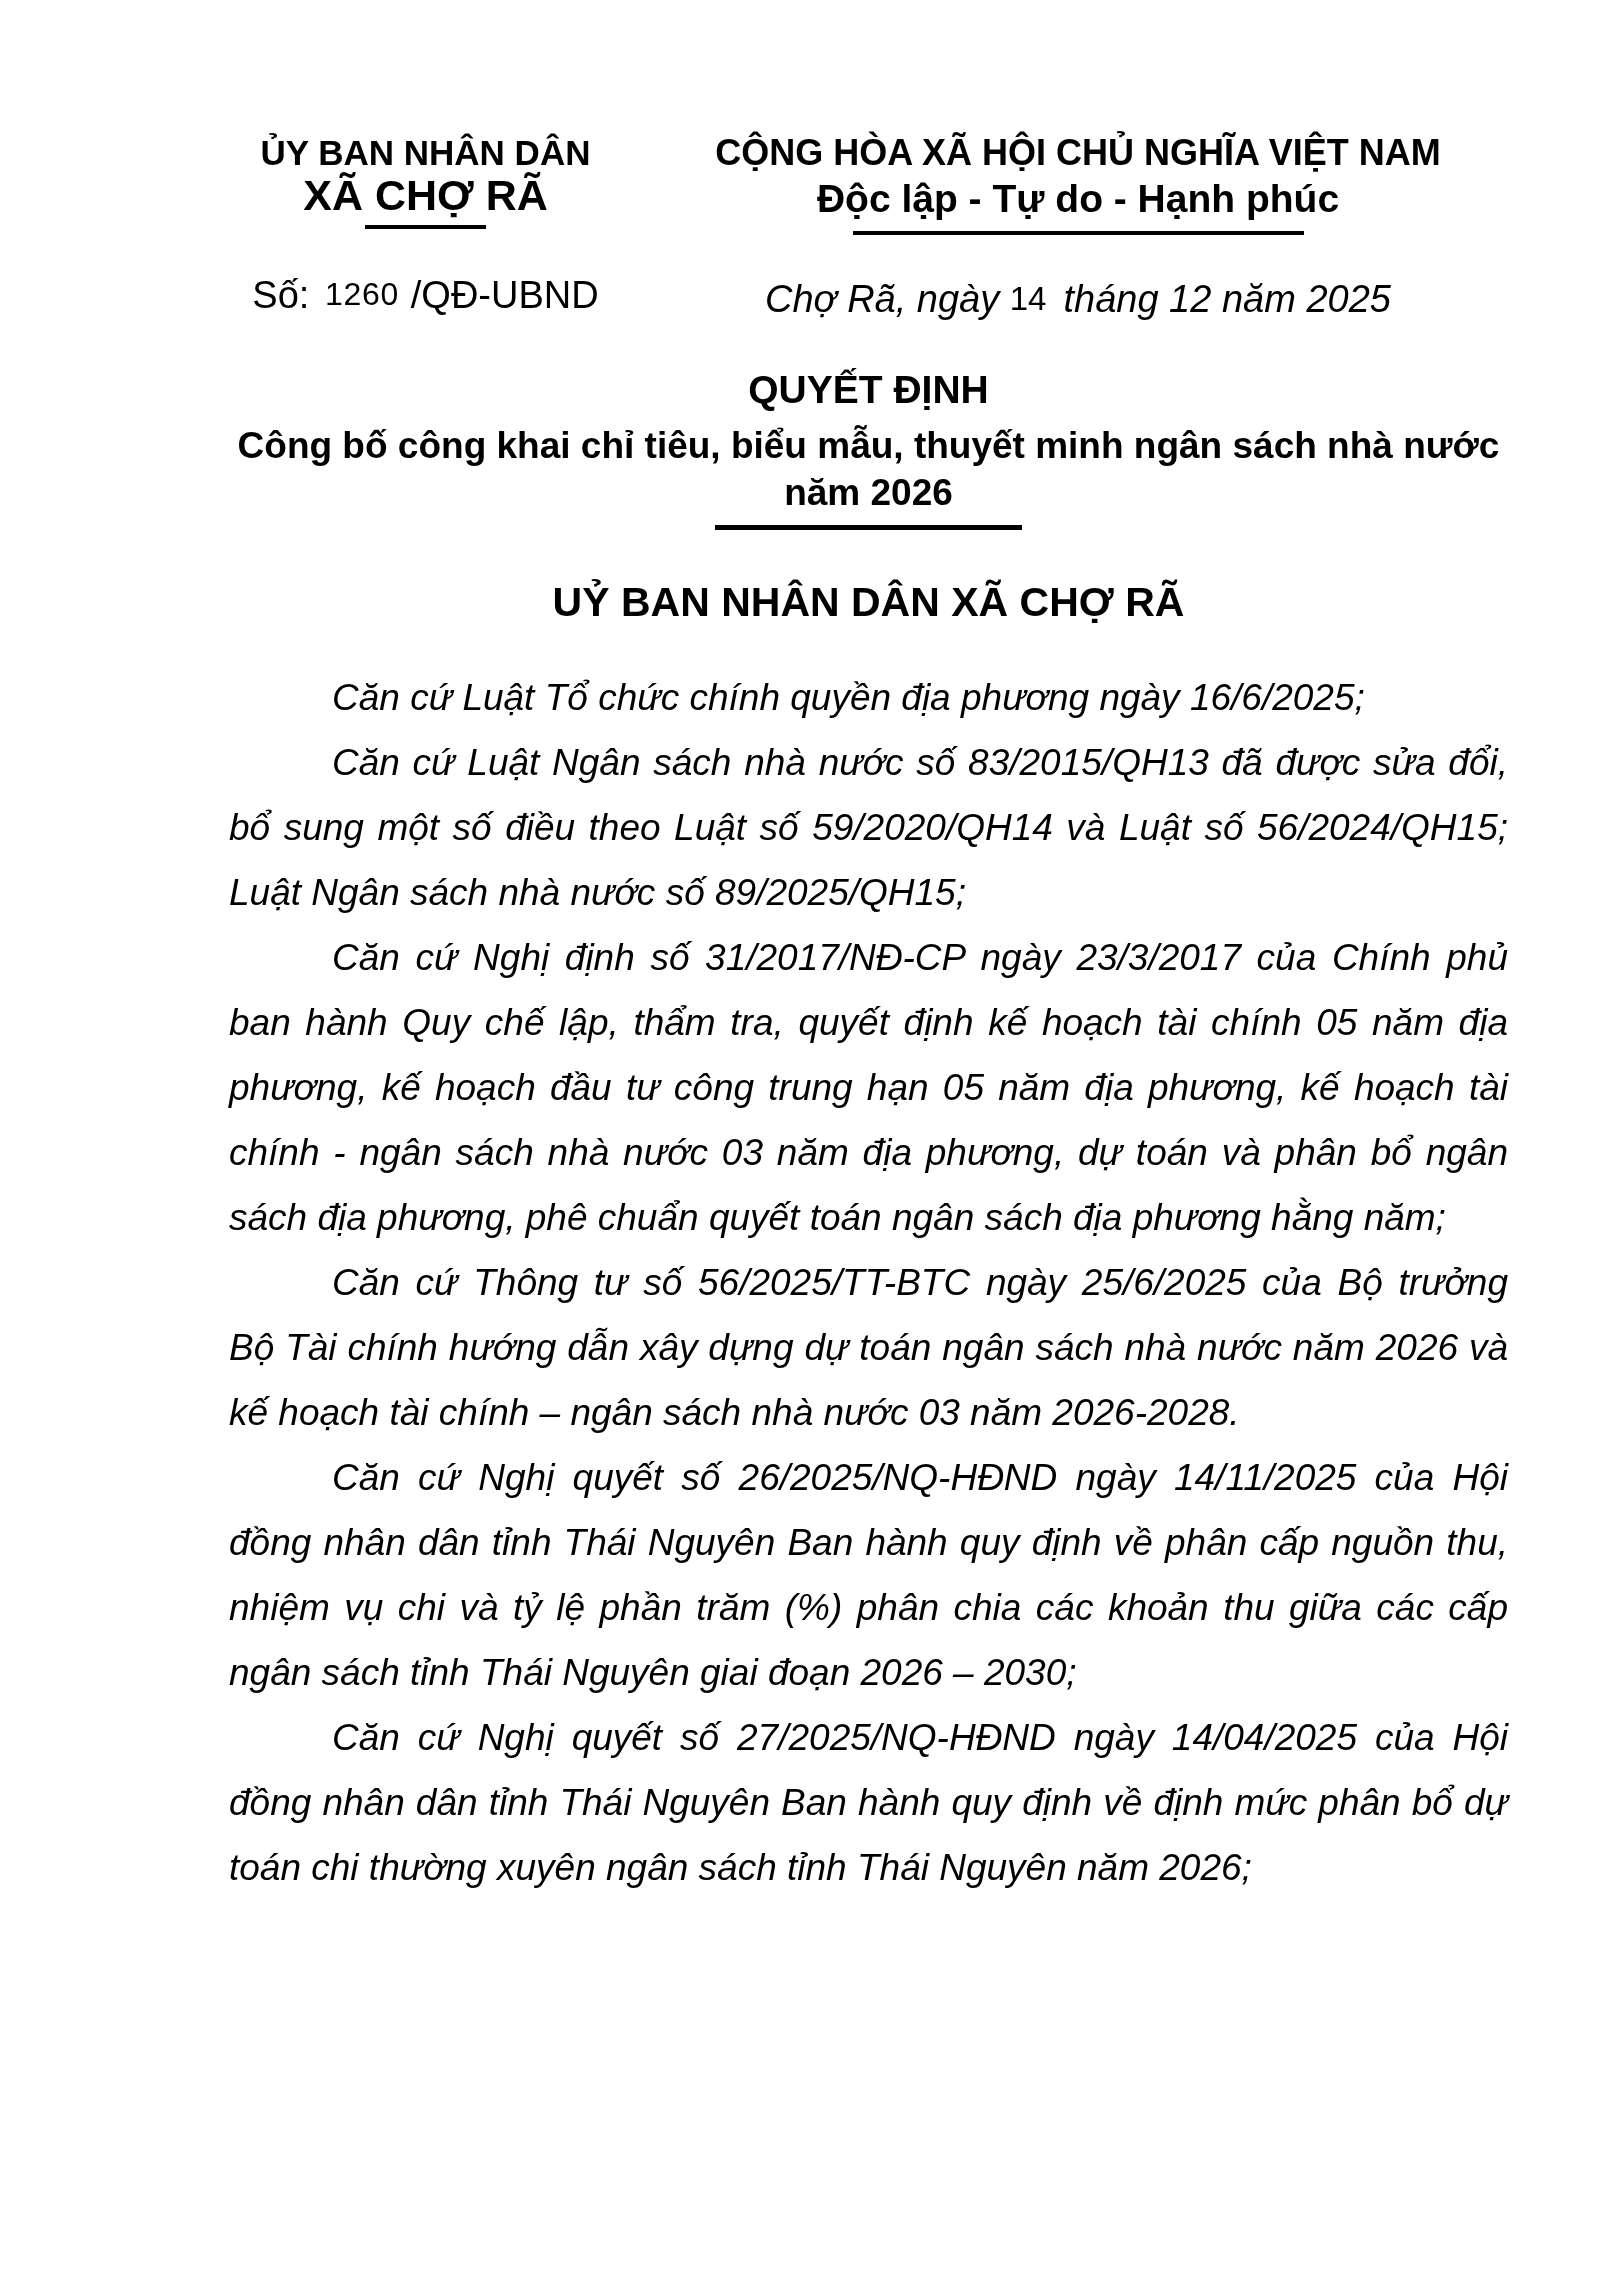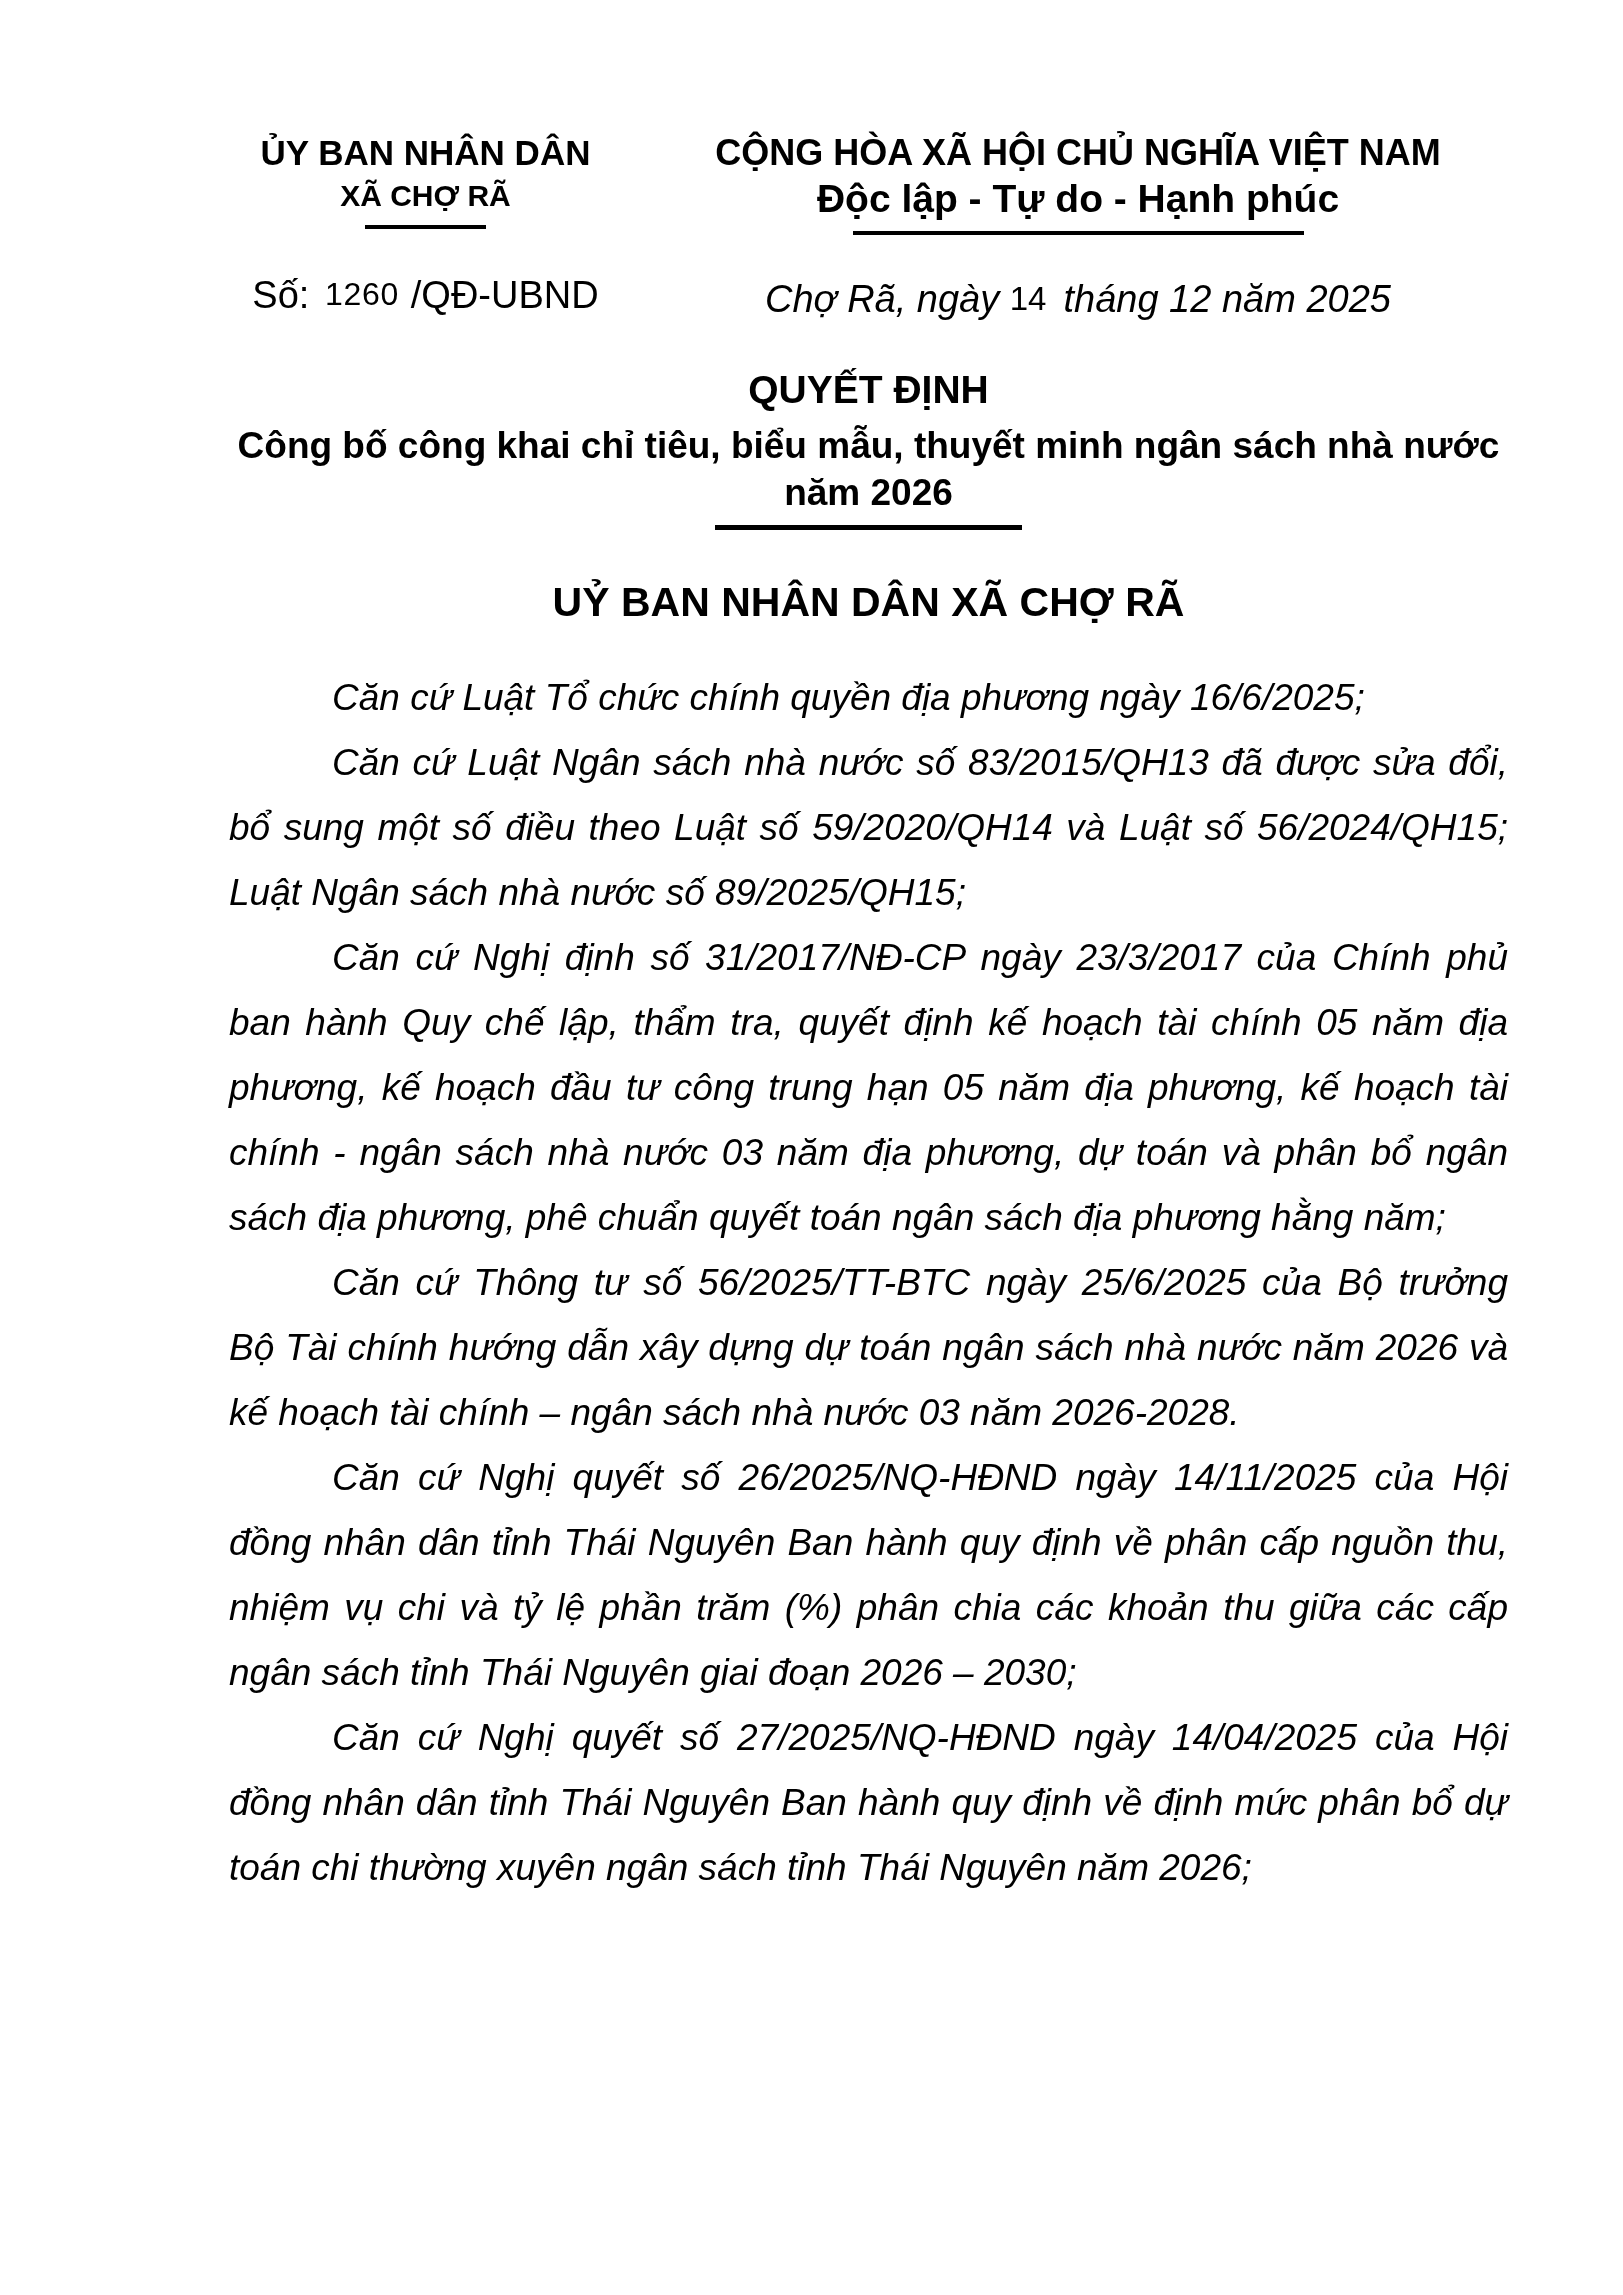--- a/index.html
+++ b/index.html
@@ -34,21 +34,21 @@
     text-align: center;
     padding-left: 26px;
   }
   .issuer-line1 {
     font-size: 35px;
     font-weight: bold;
     line-height: 43px;
     white-space: nowrap;
   }
   .issuer-line2 {
-    font-size: 30px;
+    font-size: 43px;
     font-weight: bold;
     line-height: 43px;
     white-space: nowrap;
   }
   .rule {
     background: #000;
     height: 4.6px;
   }
   .issuer-rule {
     width: 121px;

